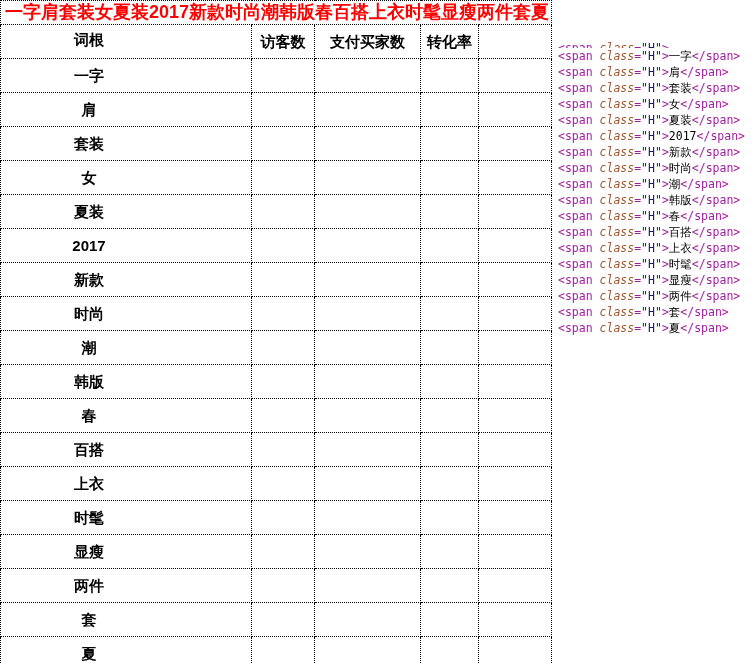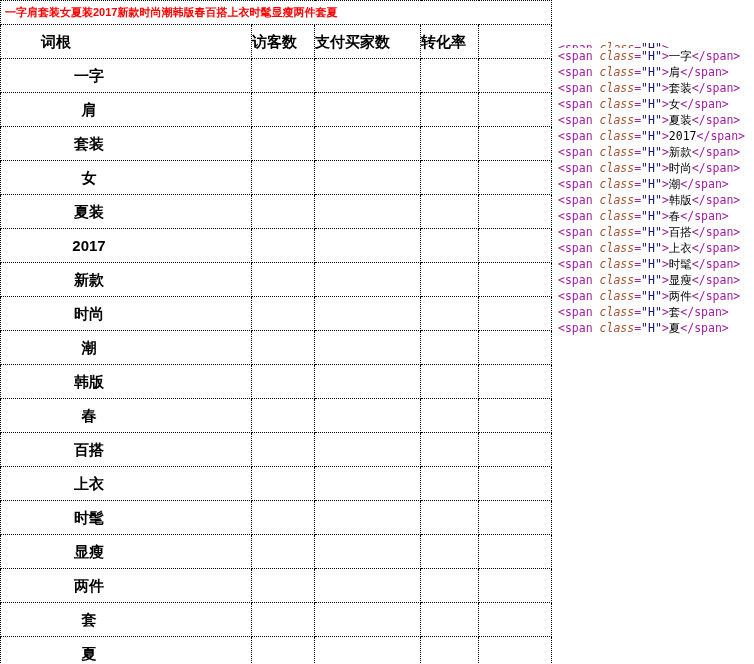--- a/index.html
+++ b/index.html
@@ -49,36 +49,37 @@
   col.c-conv   { width:  58px; }
   col.c-extra  { width:  73px; }
 
   
   tr.title-row td {
     height: 23px;
     line-height: 23px;
     text-align: left;
     padding-left: 4px;
     color: #ff0000;
-    font-size: 11px;
+    font-size: 18px;
     font-weight: bold;
     white-space: nowrap;
     overflow: hidden;
   }
 
   
   tr.head-row td {
     height: 33px;
     line-height: 33px;
-    text-align: left;
+    text-align: center;
     font-size: 15px;
   }
   tr.head-row td.root-head {
     text-align: left;
-    padding-left: 27px;
+    padding-left: 60px;
+    font-family: Liberation Mono, monospace;
   }
 
   
   tr.data-row td {
     height: 33px;
     line-height: 33px;
     font-size: 15px;
   }
   tr.data-row td.root-cell {
     text-align: left;

